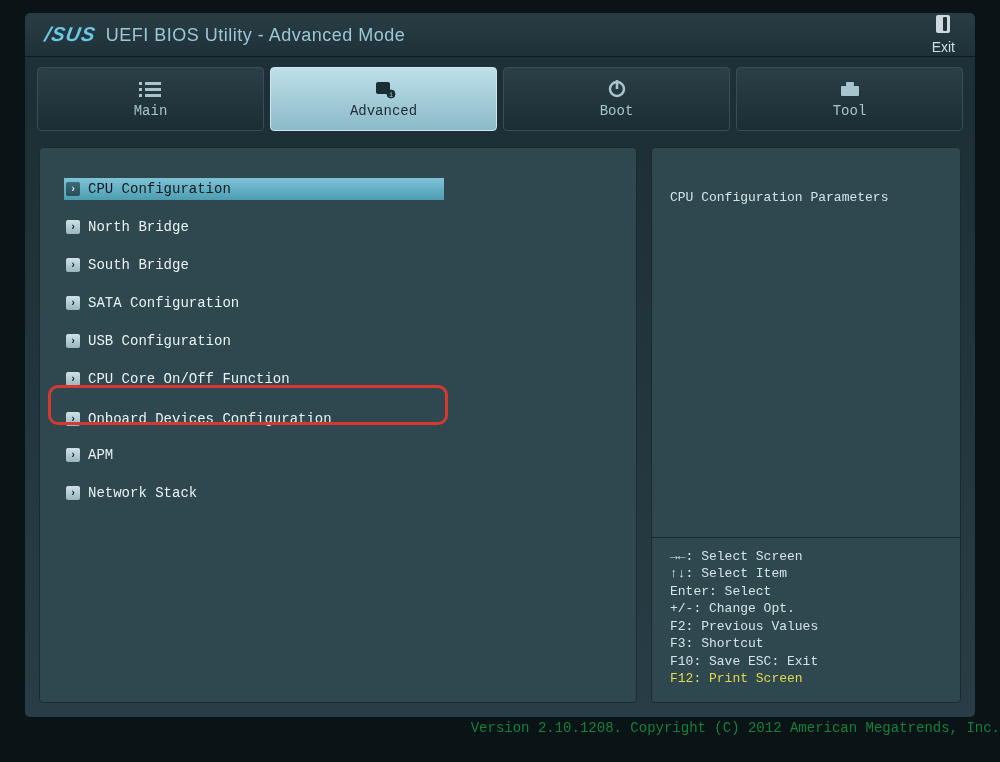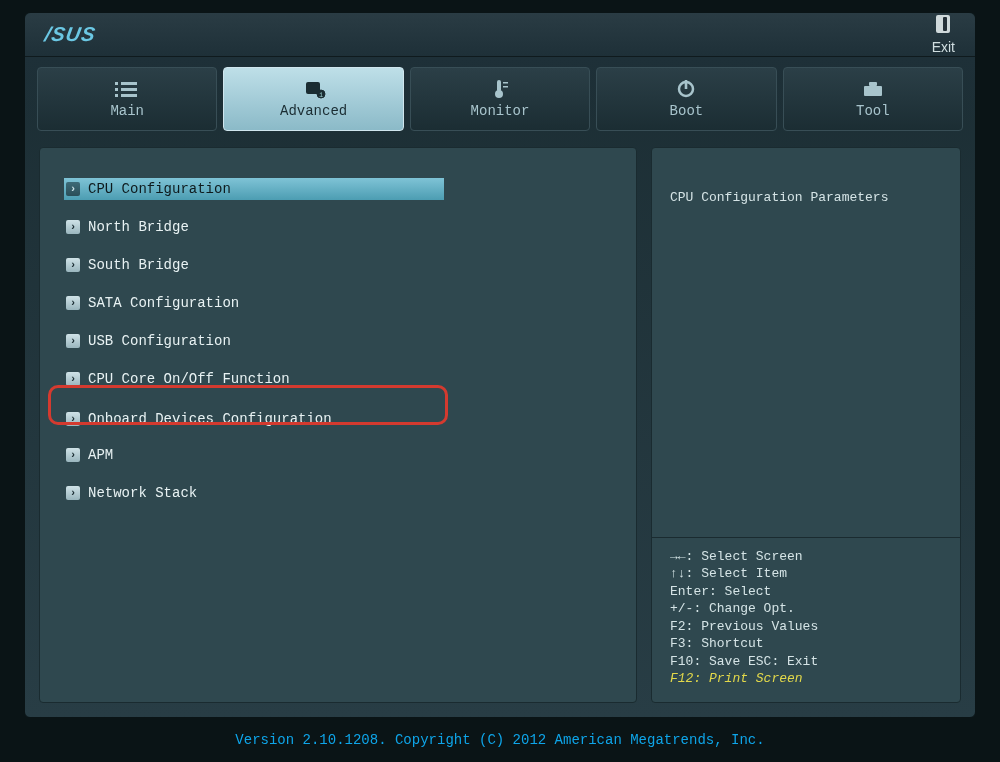--- a/index.html
+++ b/index.html
@@ -142,37 +142,38 @@
     left: 8px; top: 237px;
     width: 400px; height: 40px;
     border: 3px solid #d43a2f;
     border-radius: 10px;
     pointer-events: none;
   }
   .menu-item.highlight-target { position: relative; top: 2px; }
   .help-desc { flex: 1; margin-top: 18px; }
   .help-sep { height: 1px; background: #1a2b30; margin: 10px -18px; }
   .keyhelp { line-height: 1.35; font-size: 13px; }
-  .keyhelp .yellow { color: #e2d84a; font-style: italic; }
+  .keyhelp .yellow { color: #e2d84a; }
   .footer {
     position: absolute;
-    left: 0; right: 0; bottom: 14px;
-    text-align: center;
-    color: #0ea5e9;
+    left: 0; right: 0; bottom: 26px;
+    text-align: right;
+    color: #15803d;
     font-size: 14px;
   }
 </style>
 </head>
 <body>
 
 <div class="frame">
 
   <div class="titlebar">
     <div class="titlebar-left">
       <span class="asus-logo">/SUS</span>
+      <span class="title-text">UEFI BIOS Utility - Advanced Mode</span>
     </div>
     <div class="exit-btn">
       <span class="exit-icon"></span>
       <span>Exit</span>
     </div>
   </div>
 
   <div class="tabs">
     <div class="tab">
       <span class="tab-icon">
@@ -189,31 +190,20 @@
     </div>
     <div class="tab active">
       <span class="tab-icon">
           <svg viewBox="0 0 28 20">
             <rect x="6" y="3" width="14" height="12" rx="2"></rect>
             <circle cx="21" cy="15" r="4" fill="#1b2d33" stroke="#1b2d33"></circle>
             <text x="21" y="18" font-size="7" text-anchor="middle" fill="#9cc">i</text>
           </svg>
         </span>
       <span>Advanced</span>
-    </div>
-    <div class="tab">
-      <span class="tab-icon">
-          <svg viewBox="0 0 28 20">
-            <rect x="11" y="1" width="4" height="12" rx="2"></rect>
-            <circle cx="13" cy="15" r="4"></circle>
-            <rect x="17" y="3" width="5" height="1.5"></rect>
-            <rect x="17" y="7" width="5" height="1.5"></rect>
-          </svg>
-        </span>
-      <span>Monitor</span>
     </div>
     <div class="tab">
       <span class="tab-icon">
           <svg viewBox="0 0 28 20">
             <circle cx="14" cy="10" r="7" fill="none" stroke="#a8c4cc" stroke-width="2.5"></circle>
             <rect x="12.7" y="1" width="2.6" height="9"></rect>
           </svg>
         </span>
       <span>Boot</span>
     </div>

